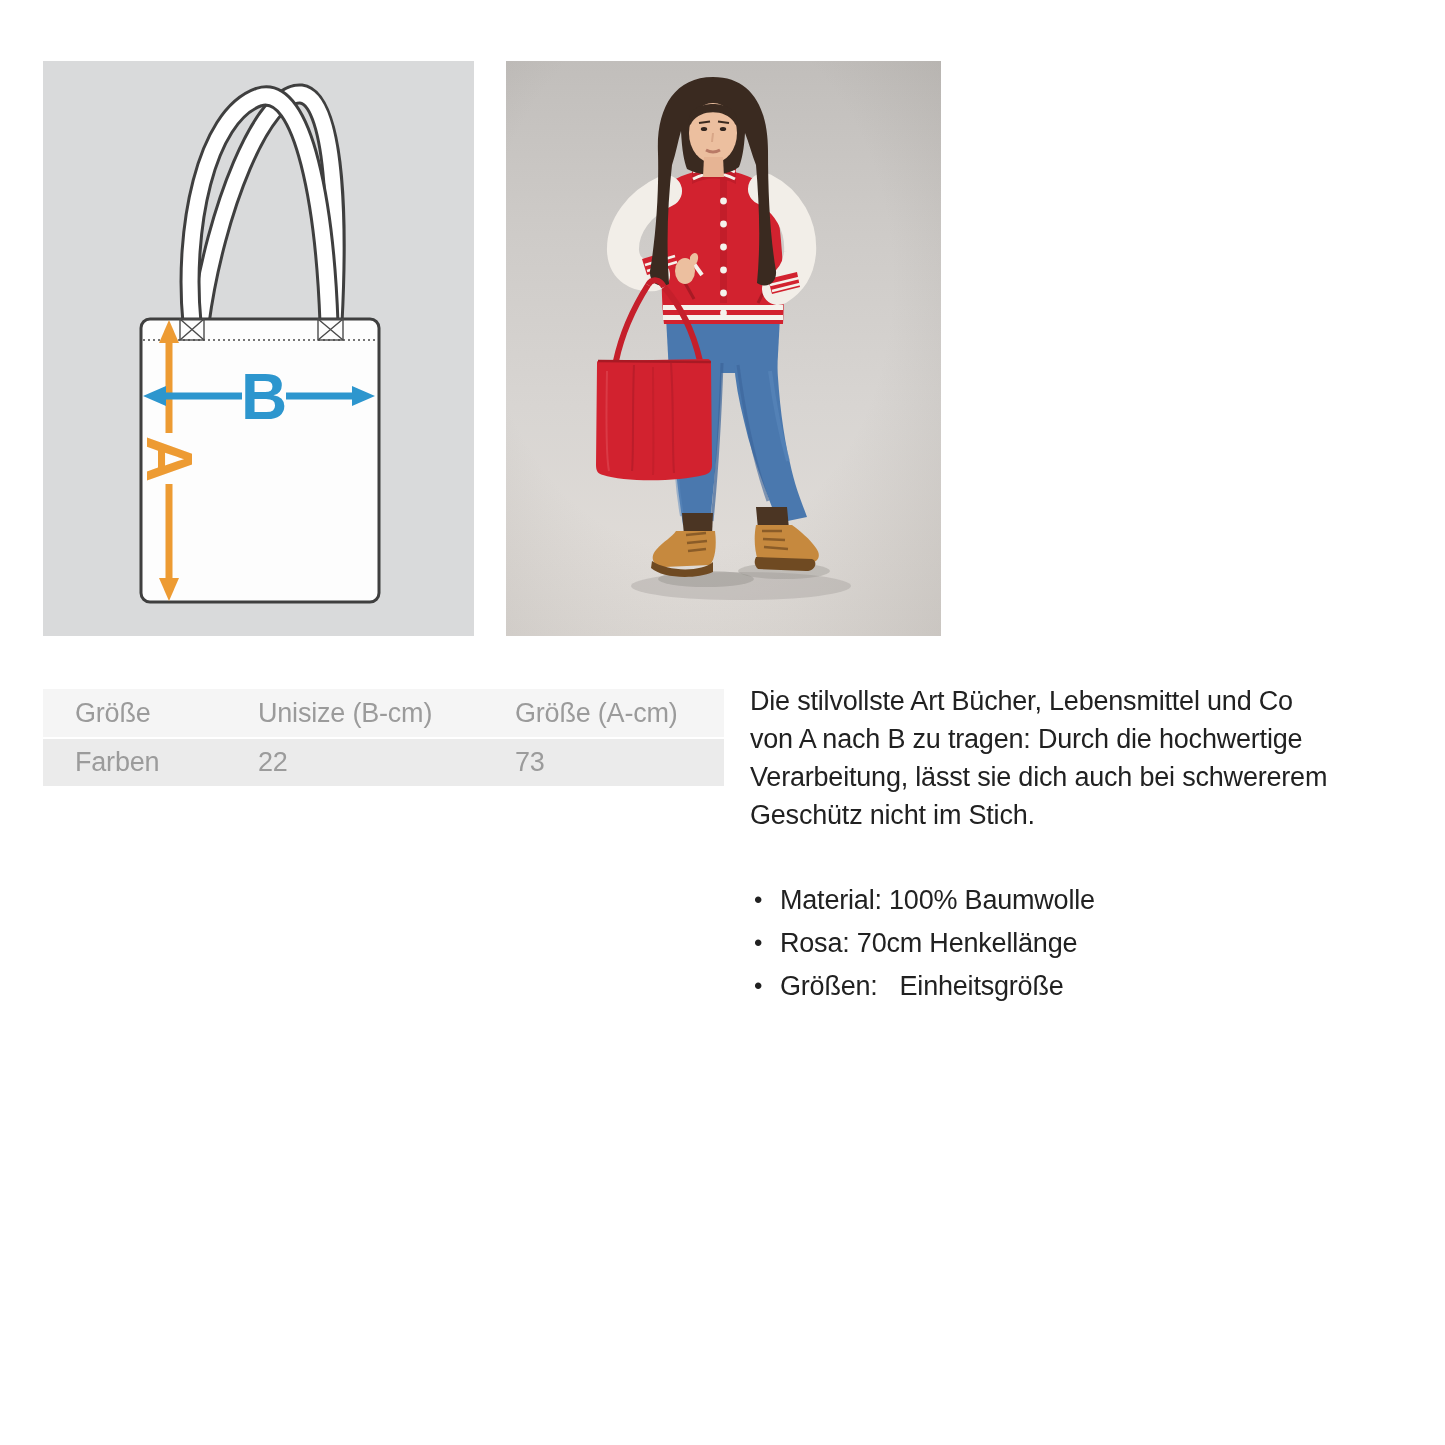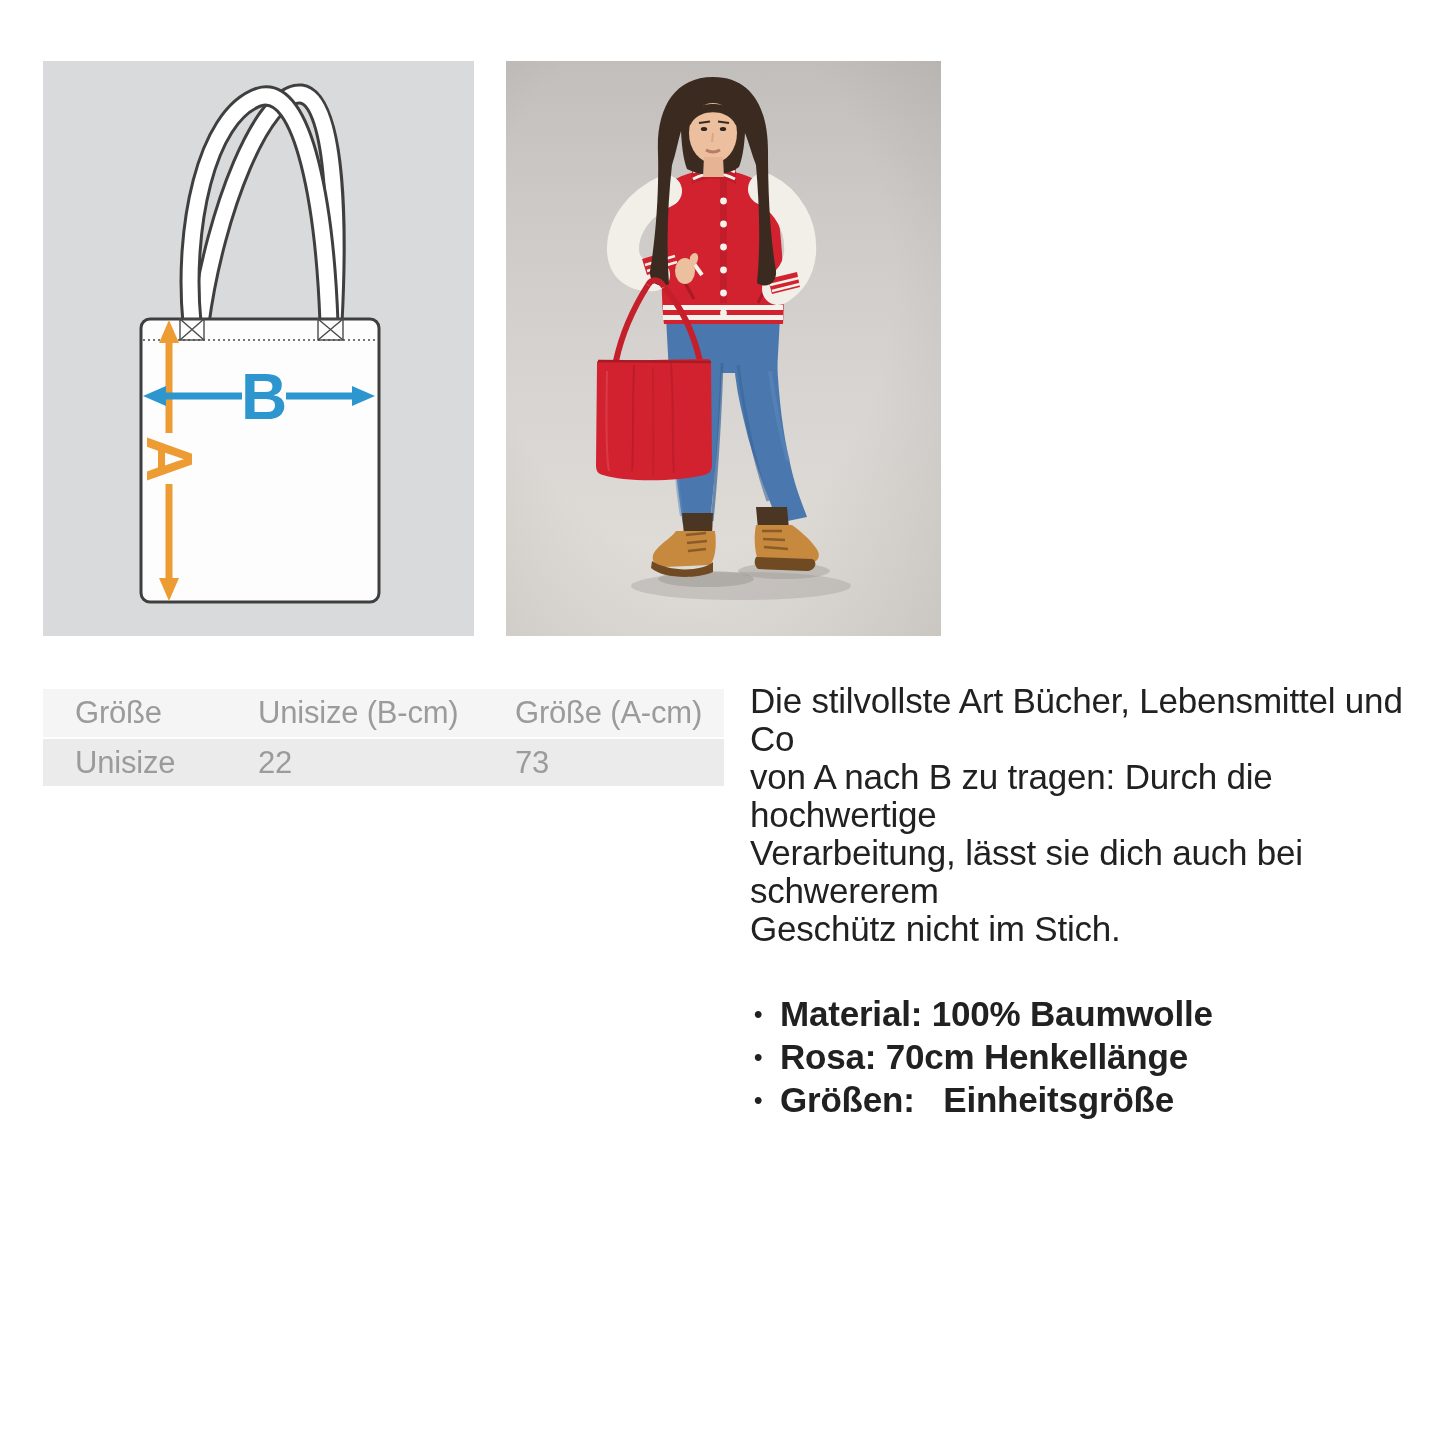--- a/index.html
+++ b/index.html
@@ -7,33 +7,32 @@
     width:1445px;height:1445px;position:relative;overflow:hidden;
     font-family:"Liberation Sans", sans-serif;
     -webkit-font-smoothing:antialiased;
   }
   .panel{position:absolute;top:61px;height:575px;}
   #diagram-panel{left:43px;width:431px;background:#d9dadb;}
   #photo-panel{left:506px;width:435px;}
   #diagram-panel svg,#photo-panel svg{display:block;width:100%;height:100%;}
 
   
-  #size-table{position:absolute;left:43px;top:689px;width:681px;font-size:31px;color:#9b9b9b;letter-spacing:-0.2px;}
+  #size-table{position:absolute;left:43px;top:689px;width:681px;font-size:27px;color:#9b9b9b;letter-spacing:-0.2px;}
   .st-row{display:grid;grid-template-columns:183px 257px 1fr;align-items:center;padding-left:32px;box-sizing:border-box;}
   .st-header{background:#f5f5f5;height:48px;margin-bottom:2px;}
   .st-data{background:#ebebeb;height:47px;}
 
   
-  #description{position:absolute;left:750px;top:682px;width:690px;color:#212121;font-size:35px;letter-spacing:-0.2px;}
+  #description{position:absolute;left:750px;top:682px;width:690px;color:#212121;font-size:27px;letter-spacing:-0.2px;}
   #description .intro{white-space:pre-line;line-height:38px;margin:0 0 46px 0;}
   ul.bullets{list-style:none;margin:0;padding:0;}
   ul.bullets li{
     position:relative;padding-left:30px;line-height:40px;margin-bottom:3px;
     white-space:pre-line;
-    font-weight:bold;
   }
   ul.bullets li::before{
     content:"\2022";position:absolute;left:4px;top:0;font-size:24px;color:#212121;
   }
 
   .strap-out{fill:none;stroke:#3f3f3f;stroke-width:21;stroke-linecap:round;}
   .strap-in{fill:none;stroke:#ffffff;stroke-width:15;stroke-linecap:round;}
 </style>
 </head>
 <body>
@@ -202,21 +201,21 @@
   </svg>
 </div>
 
 <div id="size-table">
   <div class="st-row st-header">
     <span>Größe</span>
     <span>Unisize (B-cm)</span>
     <span>Größe (A-cm)</span>
   </div>
   <div class="st-row st-data">
-    <span>Unisize</span>
+    <span>Farben</span>
     <span>22</span>
     <span>73</span>
   </div>
 </div>
 
 <div id="description">
   <p class="intro">Die stilvollste Art Bücher, Lebensmittel und Co
 von A nach B zu tragen: Durch die hochwertige
 Verarbeitung, lässt sie dich auch bei schwererem
 Geschütz nicht im Stich.</p>

